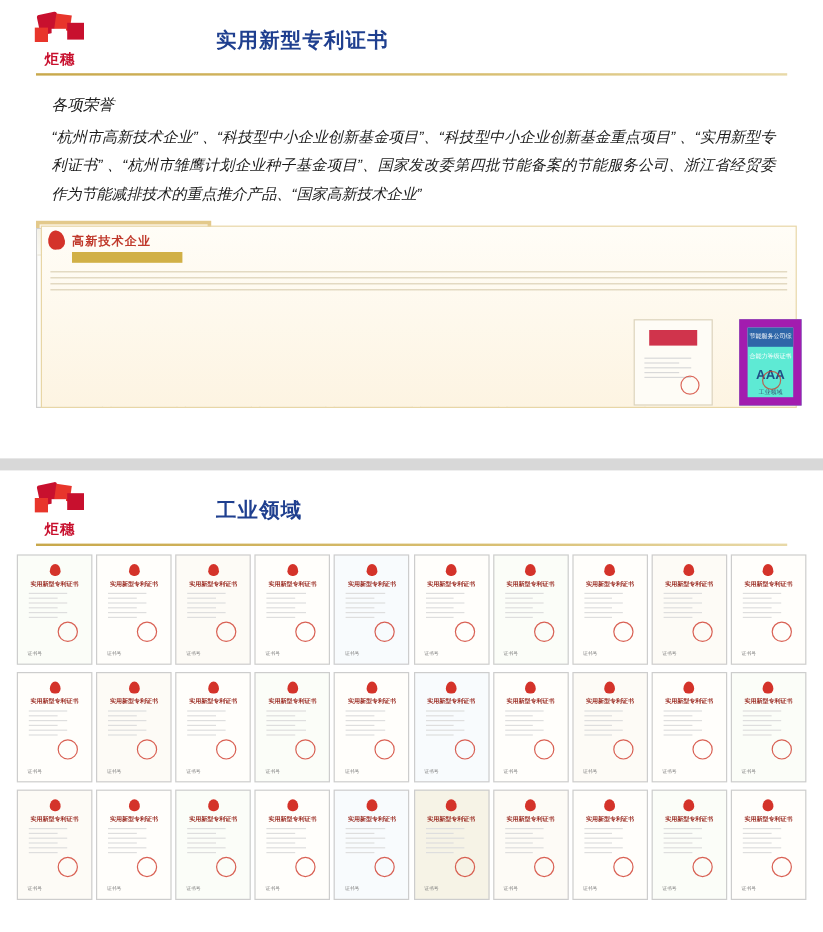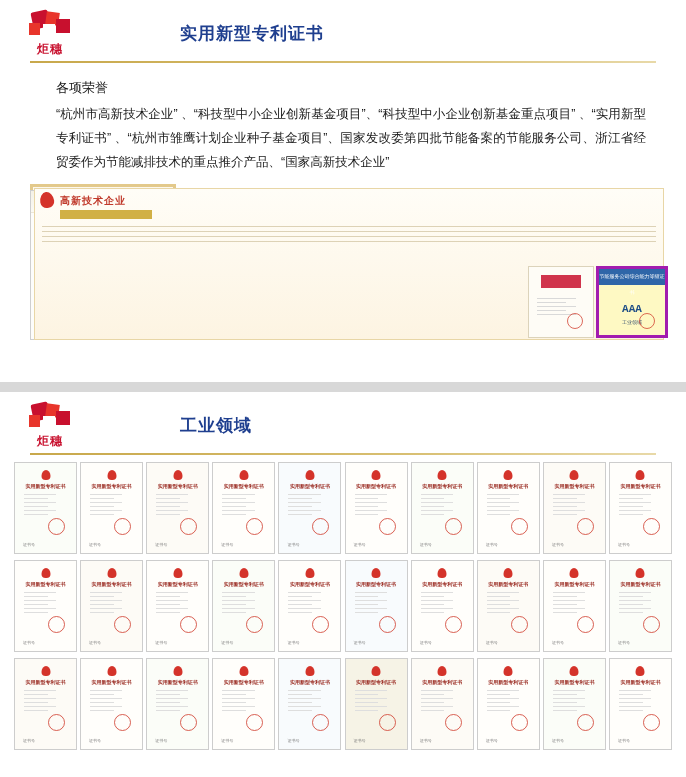--- a/index.html
+++ b/index.html
@@ -71,41 +71,41 @@
     position: absolute;
     left: 30px;
     right: 30px;
     top: 61px;
     height: 2px;
     background: linear-gradient(to right, #c8a84b 0%, #d8bf72 60%, #e8d9a8 100%);
   }
 
   
   .body-text {
-    padding: 14px 40px 4px 56px;
+    padding: 14px 40px 4px 43px;
     color: #1a1a1a;
     font-size: 12.5px;
     line-height: 24px;
+    font-style: italic;
   }
   .body-text .lead {
     margin: 0 0 2px 0;
     font-size: 13px;
   }
   .body-text p.para {
     margin: 0;
     text-align: justify;
     text-indent: 0;
   }
 
   
   .certs-row {
     position: relative;
     margin: 6px 18px 0 30px;
     height: 160px;
-    font-family: Liberation Mono, monospace;
   }
   .cert {
     position: absolute;
     background: #fdfdfb;
     border: 1px solid #cfcfcf;
     box-sizing: border-box;
     overflow: hidden;
   }
   .cert .c-title {
     text-align: center;
@@ -187,22 +187,22 @@
   }
 
   .small-cert-a {
     width: 66px; height: 72px; right: 74px; top: 82px;
     background: #fefcf6; border: 1px solid #dcd3bb;
   }
   .small-cert-a .sc-head {
     margin: 8px auto 0 auto; width: 40px; height: 13px; background: #c8102e; opacity: .85;
   }
   .small-cert-b {
-    width: 72px; height: 72px; right: 0px; top: 82px;
-    background: #fef9c3; border: 3px solid #a21caf;
+    width: 52px; height: 72px; right: 0px; top: 82px;
+    background: #5eead4; border: 7px solid #a21caf;
   }
   .small-cert-b .sb-head {
     height: 16px; background: #2f66a8; color: #fff; font-size: 5px;
     text-align: center; line-height: 16px;
   }
   .small-cert-b .sb-aaa {
     text-align: center; font-size: 11px; font-weight: bold; color: #1f4e86; margin-top: 18px;
   }
   .small-cert-b .sb-sub {
     text-align: center; font-size: 5px; color: #35506f; margin-top: 4px;

